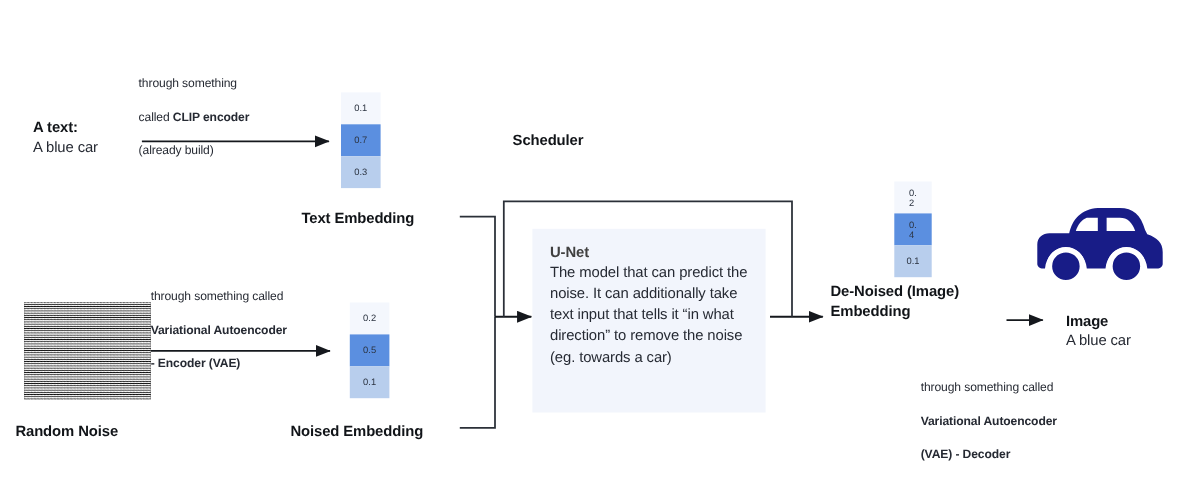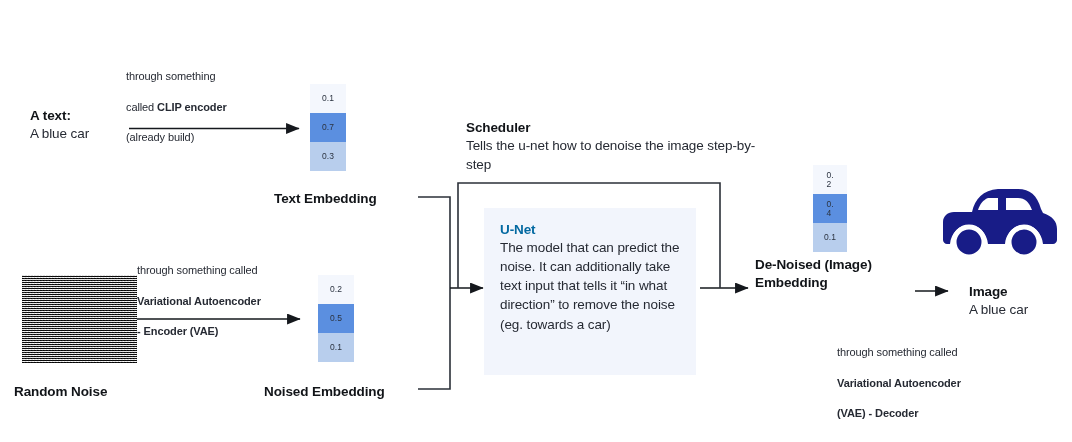--- a/index.html
+++ b/index.html
@@ -71,21 +71,21 @@
 
   
   .unet-box {
     background: #f2f5fc;
     padding: 14px 16px 14px 16px;
     box-sizing: border-box;
   }
   .unet-title {
     font-size: 13.5px;
     font-weight: 700;
-    color: #0369a1;
+    color: #404040;
     margin-bottom: 1px;
     letter-spacing: -0.1px;
   }
   .unet-body {
     font-size: 13.5px;
     line-height: 1.42;
     color: #262a33;
     letter-spacing: -0.1px;
   }
 
@@ -171,21 +171,20 @@
   <div class="abs embed" style="left:318px; top:275px;">
     <div class="cell c-pale">0.2</div>
     <div class="cell c-mid">0.5</div>
     <div class="cell c-light">0.1</div>
   </div>
 
   <div class="abs lbl-bold" style="left:264px; top:383px;text-align:center;">Noised Embedding</div>
 
   <div class="abs" style="left:466px; top:119px; width:290px;">
     <div class="lbl-bold">Scheduler</div>
-    <div class="lbl-reg" style="line-height:1.4;">Tells the u-net how to denoise the image step-by-step</div>
   </div>
 
   <div class="abs unet-box" style="left:484px; top:208px; width:212px; height:167px;">
     <div class="unet-title">U-Net</div>
     <div class="unet-body">The model that can predict the noise. It can additionally take text input that tells it “in what direction” to remove the noise (eg. towards a car)</div>
   </div>
 
   <div class="abs embed wrapvals" style="left:813px; top:165px;">
     <div class="cell c-pale" style="white-space:pre-line;">0.
 2</div>

